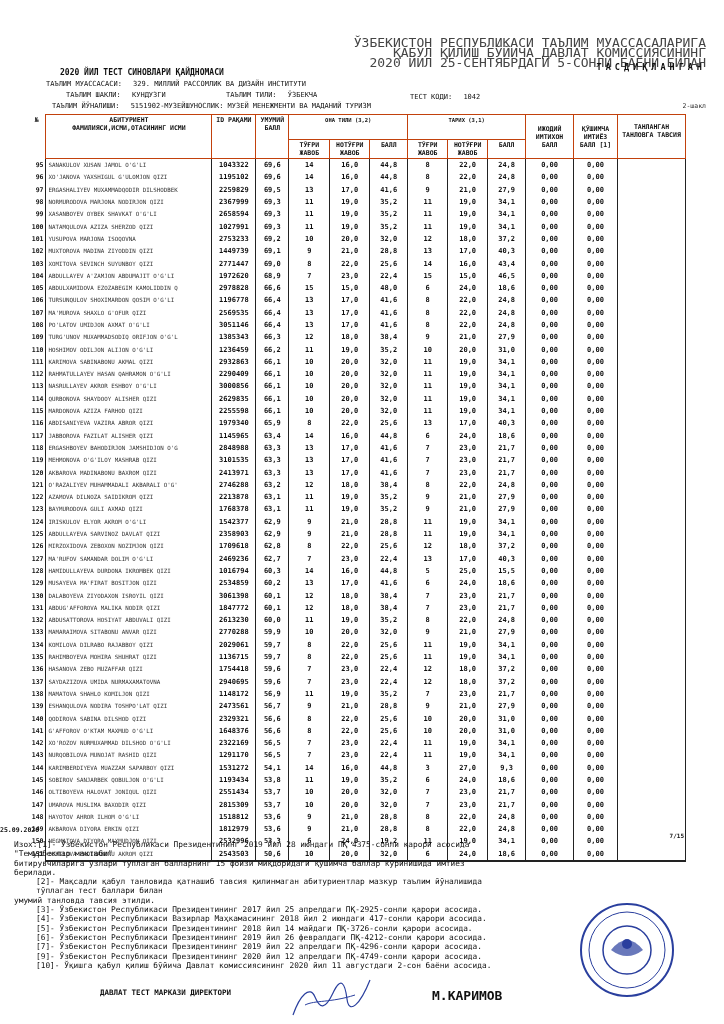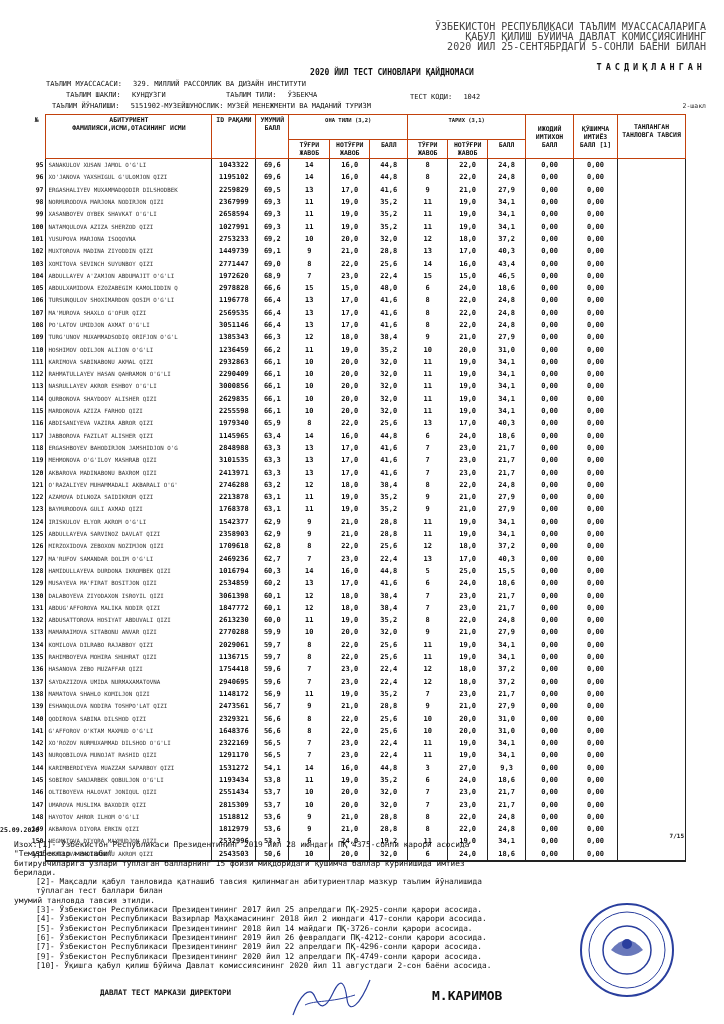--- a/index.html
+++ b/index.html
@@ -1,19 +1,19 @@
 <!DOCTYPE html>
 <html><head>
 <meta charset="utf-8">
 <style>
   html,body{margin:0;padding:0;background:#fff;}
   body{width:724px;height:1024px;position:relative;overflow:hidden;font-family:"DejaVu Sans Mono","Liberation Mono",monospace;color:#111;}
-  .approval{position:absolute;right:18px;top:22px;text-align:right;font-size:10px;line-height:10px;color:#444;}
+  .approval{position:absolute;right:18px;top:38px;text-align:right;font-size:13px;line-height:10px;color:#444;}
   .tasdiq{position:absolute;right:18px;top:62px;font-size:8.5px;font-weight:bold;letter-spacing:4px;}
-  .title{position:absolute;left:0;right:0;top:68px;text-align:center;font-size:8px;font-weight:bold;padding-left:60px;}
+  .title{position:absolute;left:0;right:0;top:68px;text-align:left;font-size:8px;font-weight:bold;padding-left:60px;}
   .meta{position:absolute;font-size:7px;}
   .meta b{font-weight:normal;margin-left:7px;}
   .form{position:absolute;right:18px;top:102px;font-size:6.5px;color:#333;}
   table.main{position:absolute;left:28px;top:114px;width:658px;border-collapse:collapse;font-size:7px;}
   table.main th{border:1px solid #c2410c;font-weight:bold;font-size:6.5px;line-height:8px;text-align:center;vertical-align:top;padding:1px;}
   table.main td{border-left:1px solid #222;border-right:1px solid #222;height:12.3px;padding:0 2px;text-align:center;font-weight:bold;font-size:7px;line-height:12px;white-space:nowrap;}
   table.main td.name{text-align:left;font-weight:normal;font-size:5.8px;overflow:hidden;max-width:158px;color:#333;}
   table.main td.no{border:none;text-align:right;font-size:6.5px;}
   table.main tbody tr:last-child td{border-bottom:2px solid #222;}
   table.main tbody tr:last-child td.no{border-bottom:none;}

